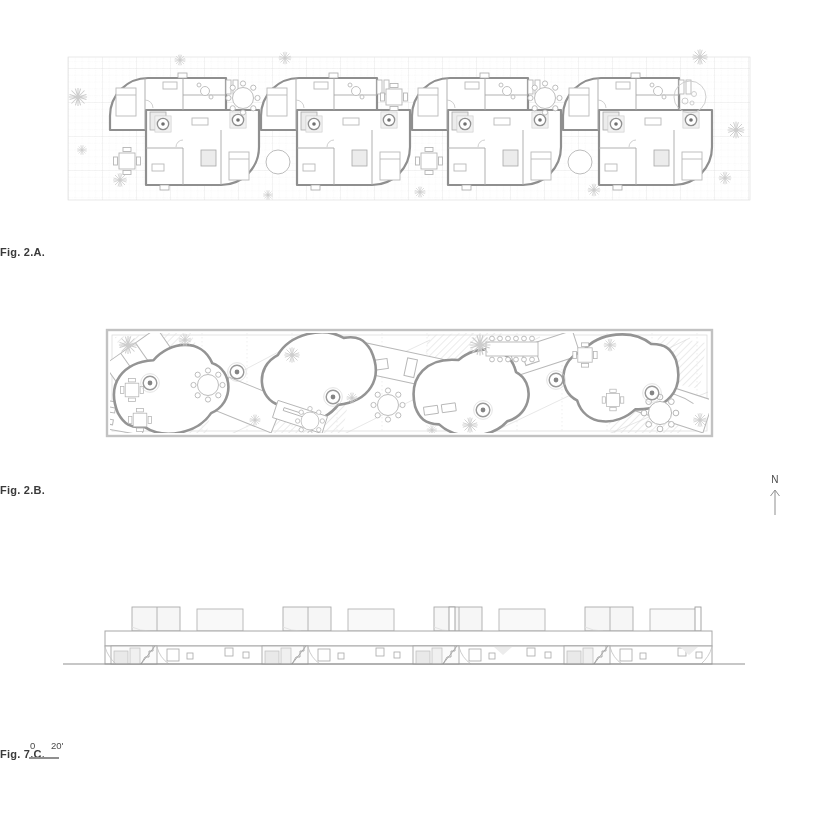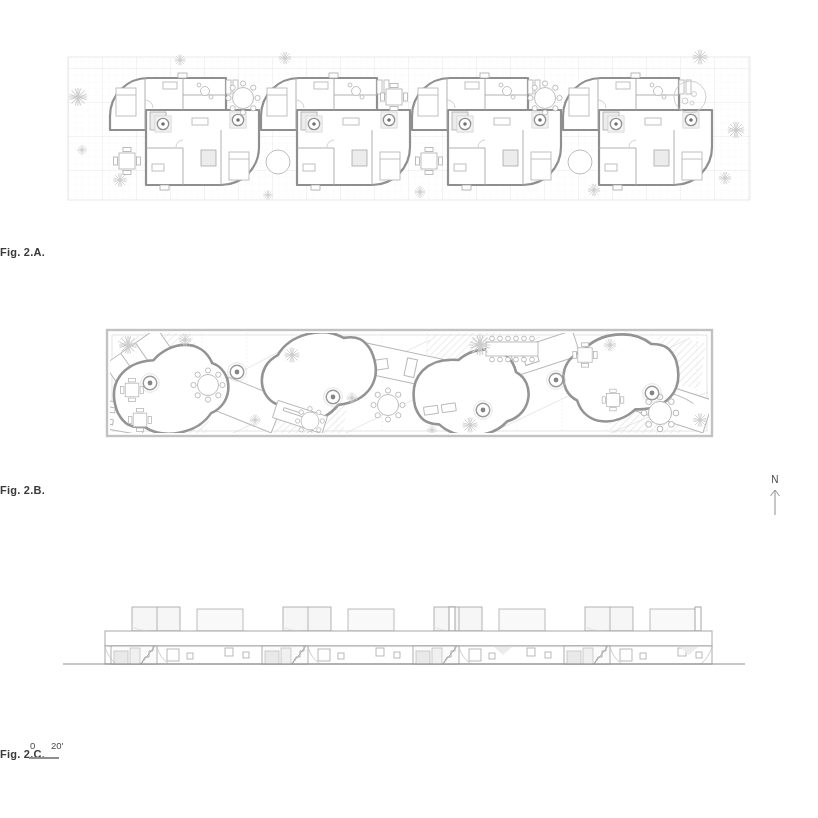--- a/index.html
+++ b/index.html
@@ -371,21 +371,21 @@
         <use href="#moduleC" transform="translate(558,0)"></use>
         <path d="M105,52 Q108,62 116,69" fill="none" stroke="#c6c6c6" stroke-width="0.9"></path>
         <path d="M712,52 Q709,62 701,69" fill="none" stroke="#c6c6c6" stroke-width="0.9"></path>
         <path d="M494,52 L503,60 L512,52 Z" fill="#ececec"></path>
         <path d="M680,52 L689,60 L698,52 Z" fill="#ececec"></path>
       </g>
 
       <line x1="63" y1="69" x2="745" y2="69" stroke="#8f8f8f" stroke-width="1.2"></line>
     </svg>
   </div>
-  <div class="fig-label label-c">Fig. 2.C.</div>
+  <div class="fig-label label-c">Fig. 7.C.</div>
 
   <div class="scalebar">
     <div class="nums">
       <span class="zero">0</span>
       <span class="ten">20'</span>
     </div>
     <div class="bar"></div>
   </div>
 
 </div>

